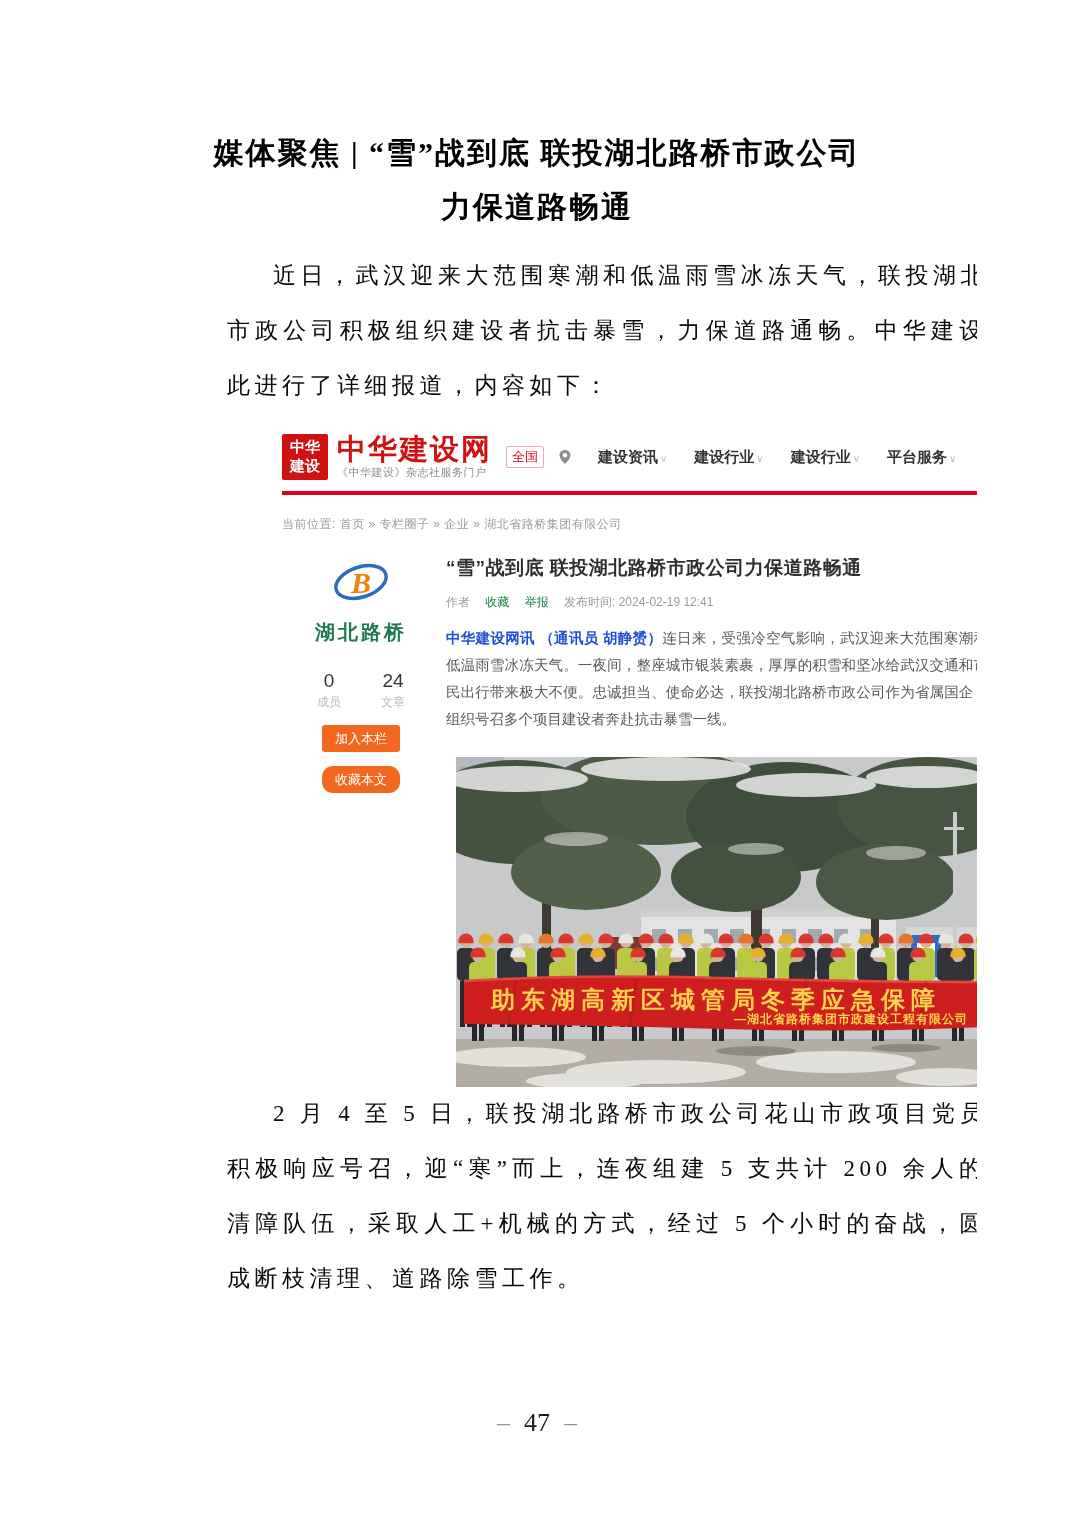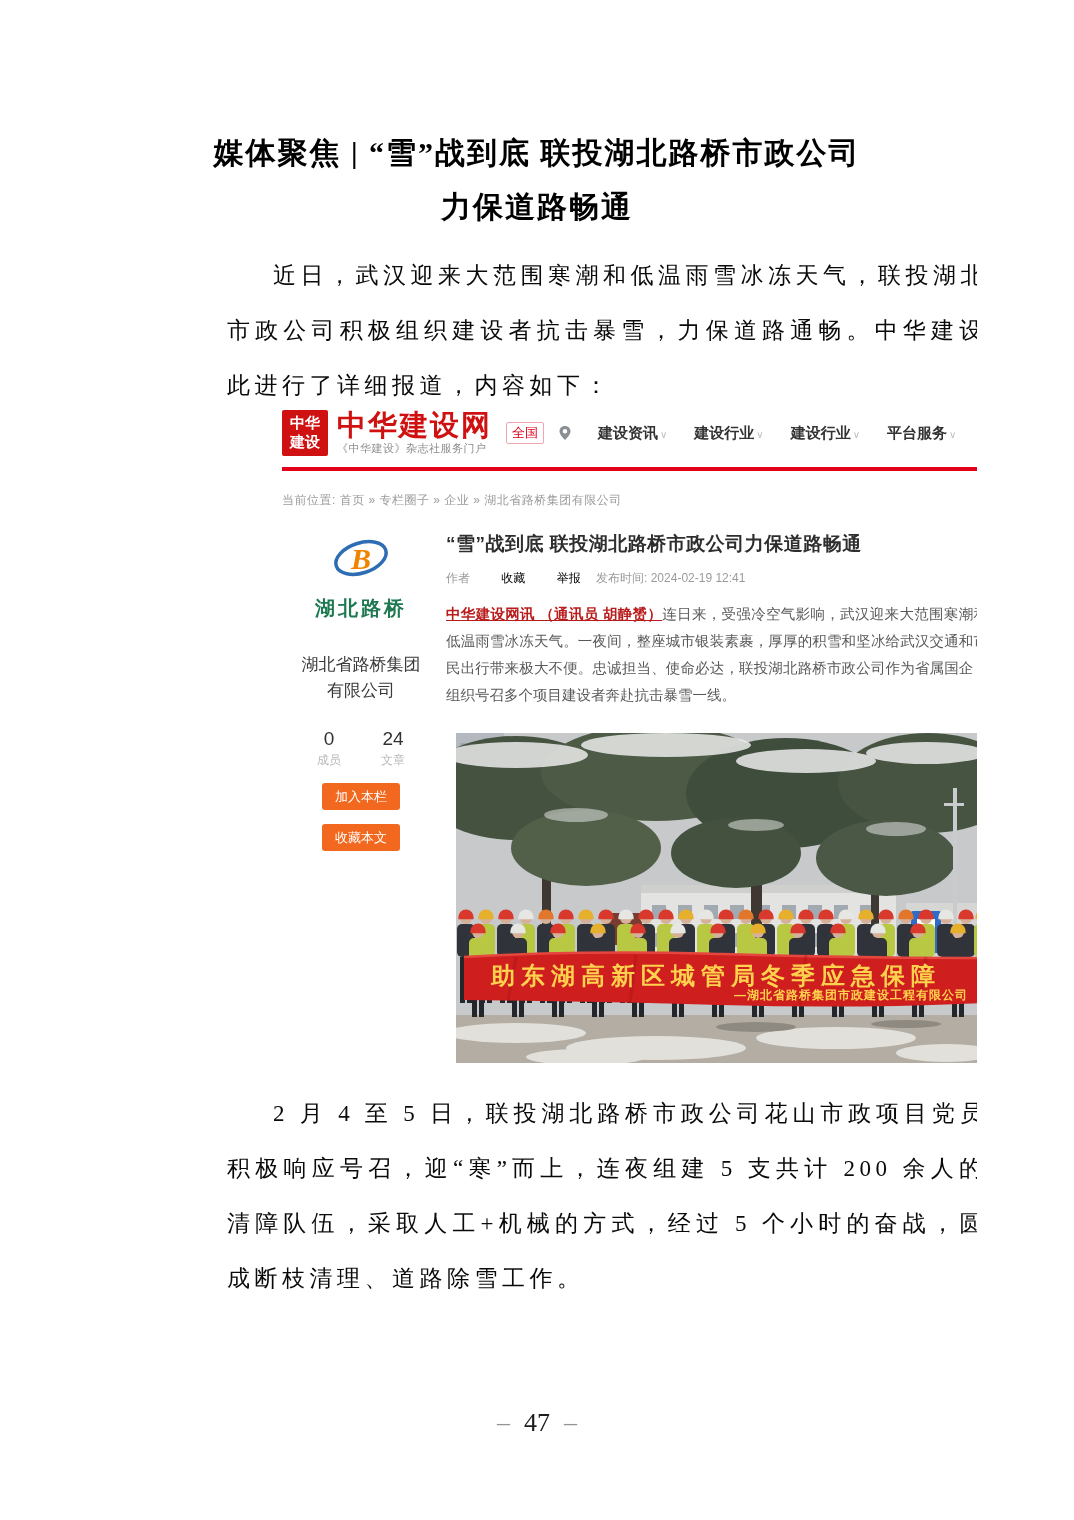--- a/index.html
+++ b/index.html
@@ -14,21 +14,21 @@
             letter-spacing:4.5px;text-align:justify;text-indent:2em;color:#0a0a0a;}
   .p1{top:248px;}
   .p2{top:1086px;}
   .doc-footer{position:absolute;top:1408px;left:0;right:0;text-align:center;font-size:26px;}
   .doc-footer .dash{color:#949494;}
   .doc-footer .num{color:#1d1d1d;margin:0 14px;}
 
   
   .webshot{position:absolute;top:404px;left:185px;width:706px;
            font-family:"Liberation Sans","DejaVu Sans",sans-serif;color:#333;}
-  .site-header{display:flex;align-items:center;height:58px;}
+  .site-header{display:flex;align-items:center;height:58px;margin-top:24px;}
   .logo-badge{width:46px;height:46px;background:#cf1111;color:#fff;flex:0 0 auto;
               font-family:"Liberation Serif","DejaVu Serif",serif;font-weight:bold;font-size:15px;
               line-height:19px;text-align:center;padding-top:4px;box-sizing:border-box;border-radius:2px;}
   .logo-text{margin-left:9px;}
   .site-name{font-family:"Liberation Serif","DejaVu Serif",serif;font-weight:bold;font-size:29px;
              line-height:30px;color:#cf1111;letter-spacing:2px;}
   .site-sub{font-size:11px;color:#8d8d8d;margin-top:1px;letter-spacing:0.5px;}
   .region{margin-left:14px;font-size:13px;color:#d9001b;border:1px solid rgba(217,0,27,.35);
           padding:1px 5px;border-radius:2px;}
   .pin{margin-left:14px;flex:0 0 auto;}
@@ -41,29 +41,29 @@
   .web-body{display:flex;margin-top:22px;}
   .org-panel{width:158px;flex:0 0 auto;text-align:center;}
   .org-logo-text{font-size:20px;font-weight:bold;color:#1d7a50;letter-spacing:3px;margin-top:2px;}
   .org-name{margin:30px auto 0;width:128px;font-size:17px;color:#3a3a3a;line-height:26px;}
   .stats{display:flex;justify-content:center;gap:40px;margin-top:24px;}
   .stat .v{font-size:19px;color:#333;}
   .stat .l{font-size:12px;color:#b8b8b8;margin-top:2px;}
   .org-btn{display:block;margin:14px auto 0;width:78px;height:27px;background:#f2681f;border:none;
            border-radius:3px;color:#fff;font-size:13px;line-height:27px;cursor:pointer;
            font-family:"Liberation Sans","DejaVu Sans",sans-serif;padding:0;}
-  .org-btn + .org-btn{}
+  .org-btn + .org-btn{border-radius:11px;}
 
   .article{flex:1;padding-left:6px;min-width:0;}
   .art-title{margin:0;font-size:19px;font-weight:bold;color:#2e2e2e;letter-spacing:0.5px;}
   .meta{margin-top:13px;font-size:12px;color:#9b9b9b;}
-  .meta .red{color:#000000;margin-left:16px;}
+  .meta .red{color:#15803d;}
   .meta span{margin-right:12px;}
   .art-body{margin:14px 0 0;font-size:14.5px;line-height:27px;color:#595959;text-align:justify;}
-  .art-body b{color:#b91c1c;text-decoration:underline;}
+  .art-body b{color:#1d4ed8;}
   .photo{display:block;margin:24px 0 0 10px;}
   .photo text{font-family:"Liberation Sans","DejaVu Sans",sans-serif;}
 </style>
 </head>
 <body>
 
 <div class="page">
 
   <h1 class="doc-title">
     <span>媒体聚焦 | “雪”战到底 联投湖北路桥市政公司</span>
@@ -100,21 +100,20 @@
     <div class="breadcrumb">当前位置: 首页 » 专栏圈子 » 企业 » 湖北省路桥集团有限公司</div>
 
     <div class="web-body">
 
       <aside class="org-panel">
         <svg width="74" height="58" viewBox="0 0 74 58">
           <ellipse cx="37" cy="27" rx="26" ry="15" fill="none" stroke="#2e6db4" stroke-width="3.5" transform="rotate(-18 37 27)"></ellipse>
           <text x="37" y="38" text-anchor="middle" font-size="30" font-weight="bold" font-style="italic" fill="#f08300" font-family="Liberation Serif, DejaVu Serif, serif">B</text>
         </svg>
         <div class="org-logo-text">湖北路桥</div>
-        <div class="org-name">湖北省路桥集团有限公司</div>
         <div class="stats">
           <div class="stat">
             <div class="v">0</div>
             <div class="l">成员</div>
           </div>
           <div class="stat">
             <div class="v">24</div>
             <div class="l">文章</div>
           </div>
         </div>

